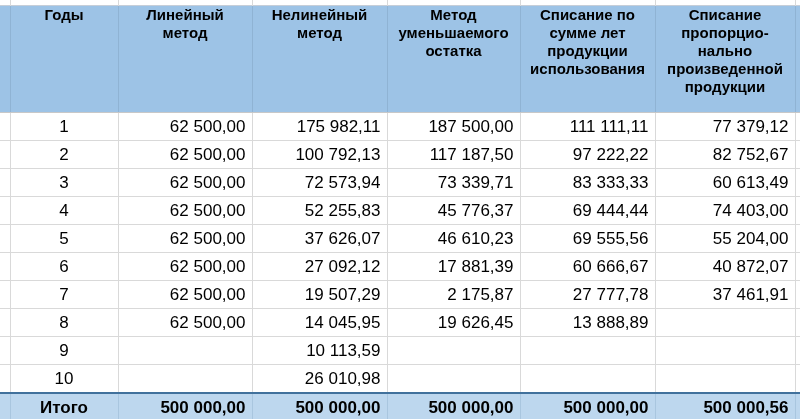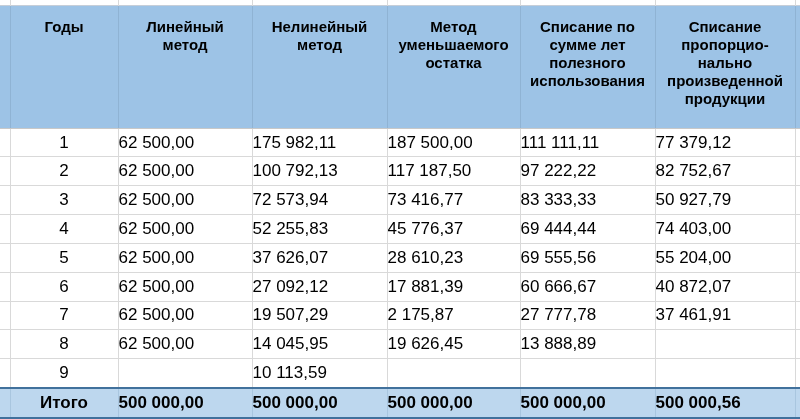--- a/index.html
+++ b/index.html
@@ -18,33 +18,33 @@
     width:800px;height:419px;overflow:hidden;background:#ffffff;
     font-family:"Liberation Sans",sans-serif;color:var(--text);
   }
   table{border-collapse:collapse;table-layout:fixed;width:800px;height:419px;}
   td{padding:0;margin:0;overflow:hidden;white-space:nowrap;}
   tr.strip-top td{height:5px;border-right:1px solid var(--grid-line);background:#fff;}
   td.no-r{border-right:none !important;}
   tr.header-row td{
     height:106px;background:var(--header-fill);
     vertical-align:top;text-align:center;
-    font-weight:bold;font-size:15px;line-height:18px;padding-top:12px;
+    font-weight:bold;font-size:15px;line-height:18px;padding-top:0;
     white-space:pre-line;
     border-top:1px solid var(--header-top);
     border-right:1px solid var(--header-divider);
     border-bottom:1px solid var(--header-bottom);
   }
   tr.body-row td{
     height:27px;font-size:17px;vertical-align:middle;
     border-right:1px solid var(--grid-line);
     border-bottom:1px solid var(--grid-line);
   }
   td.year{text-align:center;}
-  td.num{text-align:left;padding-right:6px;}
+  td.num{text-align:right;padding-right:6px;}
   tr.total-row td{
     height:27px;background:var(--total-fill);
     font-weight:bold;font-size:17px;vertical-align:middle;
     border-top:2px solid var(--total-border);
     border-bottom:2px solid var(--total-border);
     border-right:1px solid var(--total-divider);
   }
   tr.total-row td.total-label{text-align:center;}
 </style>
 </head>
@@ -77,21 +77,21 @@
       <td>Годы</td>
       <td>Линейный
 метод</td>
       <td>Нелинейный
 метод</td>
       <td>Метод
 уменьшаемого
 остатка</td>
       <td>Списание по
 сумме лет
-полезного
+продукции
 использования</td>
       <td>Списание
 пропорцио-
 нально
 произведенной
 продукции</td>
       <td class="no-r"></td>
     </tr>
   </tbody>
   <tbody>
@@ -113,41 +113,41 @@
         <td class="num">117 187,50</td>
         <td class="num">97 222,22</td>
         <td class="num">82 752,67</td>
         <td class="no-r"></td>
       </tr>
       <tr class="body-row">
         <td></td>
         <td class="year">3</td>
         <td class="num">62 500,00</td>
         <td class="num">72 573,94</td>
-        <td class="num">73 416,77</td>
+        <td class="num">73 339,71</td>
         <td class="num">83 333,33</td>
-        <td class="num">50 927,79</td>
+        <td class="num">60 613,49</td>
         <td class="no-r"></td>
       </tr>
       <tr class="body-row">
         <td></td>
         <td class="year">4</td>
         <td class="num">62 500,00</td>
         <td class="num">52 255,83</td>
         <td class="num">45 776,37</td>
         <td class="num">69 444,44</td>
         <td class="num">74 403,00</td>
         <td class="no-r"></td>
       </tr>
       <tr class="body-row">
         <td></td>
         <td class="year">5</td>
         <td class="num">62 500,00</td>
         <td class="num">37 626,07</td>
-        <td class="num">28 610,23</td>
+        <td class="num">46 610,23</td>
         <td class="num">69 555,56</td>
         <td class="num">55 204,00</td>
         <td class="no-r"></td>
       </tr>
       <tr class="body-row">
         <td></td>
         <td class="year">6</td>
         <td class="num">62 500,00</td>
         <td class="num">27 092,12</td>
         <td class="num">17 881,39</td>
@@ -173,20 +173,30 @@
         <td class="num">19 626,45</td>
         <td class="num">13 888,89</td>
         <td class="num"></td>
         <td class="no-r"></td>
       </tr>
       <tr class="body-row">
         <td></td>
         <td class="year">9</td>
         <td class="num"></td>
         <td class="num">10 113,59</td>
+        <td class="num"></td>
+        <td class="num"></td>
+        <td class="num"></td>
+        <td class="no-r"></td>
+      </tr>
+      <tr class="body-row">
+        <td></td>
+        <td class="year">10</td>
+        <td class="num"></td>
+        <td class="num">26 010,98</td>
         <td class="num"></td>
         <td class="num"></td>
         <td class="num"></td>
         <td class="no-r"></td>
       </tr>
     </tbody>
   <tbody>
     <tr class="total-row">
       <td></td>
       <td class="total-label">Итого</td>

